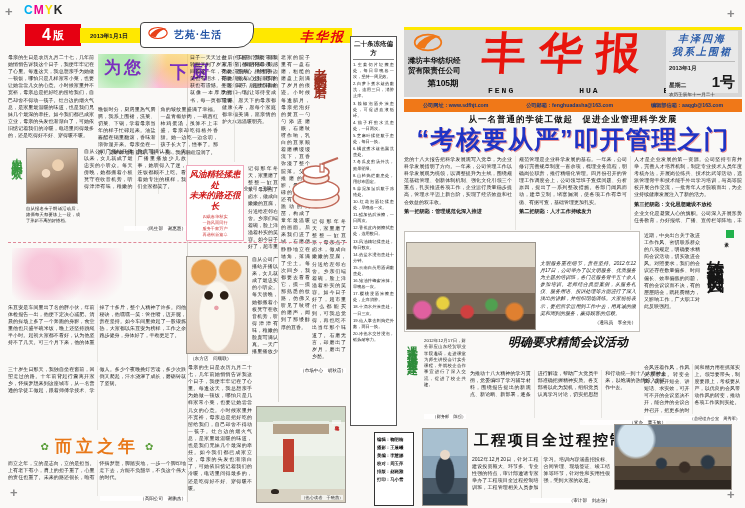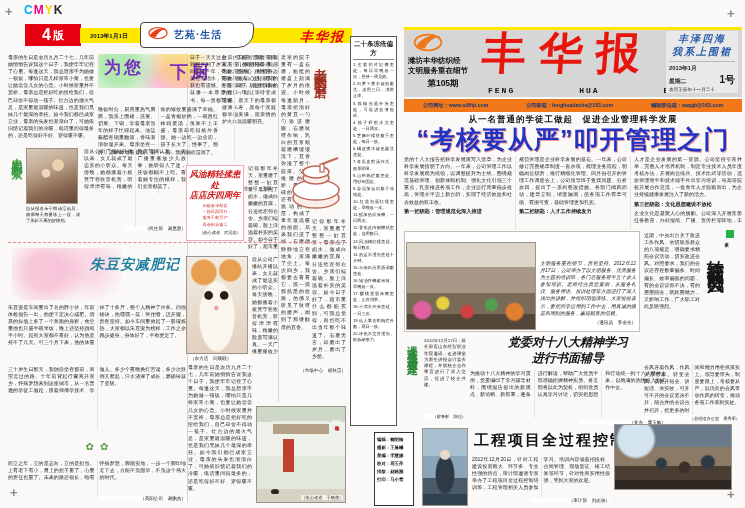--- a/index.html
+++ b/index.html
@@ -113,21 +113,21 @@
   .bigname{position:absolute;left:482px;top:24px;width:210px;font-size:44px;font-weight:bold;color:#e8150d;
     font-family:"Liberation Serif",serif;letter-spacing:13px;transform:skewX(-4deg);white-space:nowrap;}
   .pinyin{position:absolute;left:488px;top:86px;width:196px;display:flex;justify-content:space-between;
     font-size:8px;font-weight:bold;font-family:Liberation Mono, monospace;color:#111;letter-spacing:2px;}
   .sloganbox{position:absolute;left:666px;top:31px;width:72px;height:62px;background:#e9e9e9;
     box-sizing:border-box;padding:2px 3px;text-align:center;}
   .slogan{font-size:10px;font-weight:bold;font-style:italic;color:#2a5caa;
     font-family:"Liberation Serif",serif;line-height:1.25;letter-spacing:2px;}
   .mdate{font-size:5.8px;font-weight:bold;text-align:left;margin-top:3px;border-top:1px solid #bbb;padding-top:2px;}
   .mrow{display:flex;align-items:baseline;justify-content:space-between;}
-  .mno{font-size:10px;font-weight:bold;}
+  .mno{font-size:15px;font-weight:bold;}
   .mlunar{font-size:4.6px;text-align:left;}
   .obar{position:absolute;left:404px;top:99px;width:338px;height:13px;background:#f07818;
     display:flex;align-items:center;justify-content:space-around;}
   .obar span{font-size:5.2px;font-weight:bold;color:#16357c;}
   
   .kicker{position:absolute;left:404px;top:114px;width:338px;text-align:center;font-size:8.5px;
     font-weight:bold;color:#111;letter-spacing:1px;}
   .headline{position:absolute;left:404px;top:123px;width:338px;text-align:center;font-size:25px;
     font-weight:900;color:#1f33c4;letter-spacing:1px;text-shadow:1px 1px 0 rgba(220,30,30,.45);white-space:nowrap;}
   .subhead{font-size:5.2px;font-weight:bold;margin:2px 0;color:#111;}
@@ -206,35 +206,35 @@
 
   <div class="vt vt-listener">忠实的小听众</div>
   <div class="ph ph-child" style="left:26px;top:148px;width:52px;height:56px;"></div>
   <div class="bt" style="left:26px;top:206px;width:54px;height:28px;font-size:4.3px;">自从报名亲子朗诵活动后，娘俩每天都要练上一段，成了形影不离的好搭档。</div>
   <div class="bt cols2" style="left:84px;top:148px;width:102px;height:82px;">自从公司广播站开播以来，女儿就成了最忠实的小听众。每天傍晚，她都搬着小板凳守在收音机旁，听得津津有味，稚嫩的脸庞写满认真。一天广播里播放少儿故事，她听得入了迷，连饭都顾不上吃。看着她专注的模样，我们全家都笑了。</div>
   <div class="sig" style="left:124px;top:226px;width:62px;">（民生部　谢惠惠）</div>
 
   <div class="divider-dash"></div>
 
   <div class="zhu-blob"></div>
-  <div class="zhu-title">朱豆安减肥记</div>
   <div class="bt cols2" style="left:8px;top:304px;width:178px;height:58px;">朱豆安是车间里出了名的胖小伙，年前体检报告一出，他便下定决心减肥。清晨的操场上多了一个奔跑的身影，食堂里他也只盛半碗米饭，晚上还坚持跳绳半小时。起初大家都不看好，认为他坚持不了几天。可三个月下来，他的体重掉了十多斤，整个人精神了许多。问他秘诀，他嘿嘿一笑：管住嘴，迈开腿，贵在坚持。如今车间里掀起了一股锻炼热，大家都以朱豆安为榜样，工作之余跑步健身，身体好了，干劲更足了。</div>
 
   <div class="bt cols2" style="left:8px;top:366px;width:178px;height:64px;">三十岁生日那天，我独自坐在窗前，回望走过的路。十年前背起行囊离开家乡，怀揣梦想来到这座城市，从一名普通的学徒工做起，跟着师傅学技术、学做人。多少个夜晚挑灯苦读，多少次跌倒又爬起，汗水浇灌了成长，磨砺铸就了坚韧。</div>
   <div class="erli-row">
     <span class="leaf">✿</span>
+    <span class="erli-title">而立之年</span>
     <span class="leaf">✿</span>
   </div>
   <div class="bt cols2" style="left:8px;top:460px;width:178px;height:36px;">而立之年，立的是志向，立的是担当。上有老下有小，肩上的担子重了，心里的责任也重了。未来的路还很长，唯有怀揣梦想，脚踏实地，一步一个脚印地走下去，方能不负韶华，不负这个伟大的时代。</div>
   <div class="sig" style="left:100px;top:496px;width:86px;">（高阳公司　谢鹏杰）</div>
 
   <div class="bt cols2" style="left:190px;top:54px;width:88px;height:108px;">日子一天天过去，转眼又到了岁末。回首这一年，有欢笑也有泪水，有收获也有遗憾。生活就像一本厚厚的书，每一页都写满了酸甜苦辣。愿我们都能怀揣一颗感恩的心，珍惜身边的人，过好眼前的日子，迎接崭新的一年。</div>
   <div class="bless">
     <div class="l1">风油精轻揉患处</div>
-    <div class="l1">店店庆四周年</div>
+    <div class="l1">未来的路还很长</div>
     <div class="tiny">
         <div class="">四载春华秋实</div>
         <div class="">一路风雨同行</div>
         <div class="">服务千家万户</div>
         <div class="">再谱崭新篇章</div>
       </div>
     <div class="bsig">（热心读者　武远忠）</div>
   </div>
   <div class="bt" style="left:248px;top:165px;width:30px;height:86px;">记得那年冬天，家里磨了整整一缸豆浆，母亲点了卤水，做成白嫩嫩的豆腐，分送给左邻右舍。乡亲们端着碗，脸上洋溢着朴实的笑容。如今日子好了，超市里什么都能买到，可我总觉得，再也吃不出当年那个味道了。石磨无言，却磨出了岁月，磨出了乡愁。</div>
   <div class="ph ph-cat" style="left:186px;top:256px;width:62px;height:98px;"></div>
@@ -287,21 +287,21 @@
 
   <div class="mast"></div>
   <div class="abs" style="left:412px;top:31px;">
     <svg width="32" height="23" viewBox="0 0 36 26">
         <path d="M4 18 Q14 2 32 6 Q20 8 14 20 Z" fill="#f07818"></path>
         <ellipse cx="18" cy="13" rx="15" ry="9" fill="none" stroke="#f07818" stroke-width="2"></ellipse>
       </svg>
   </div>
   <div class="company">
     <div>潍坊丰华纺织经</div>
-    <div>文明服务重在细节</div>
+    <div>贸有限责任公司</div>
   </div>
   <div class="issue">第105期</div>
   <div class="bigname">丰华报</div>
   <div class="pinyin">
     <span>FENG</span>
     <span>HUA</span>
     <span>BAO</span>
   </div>
   <div class="sloganbox">
     <div class="slogan">丰泽四海</div>
@@ -340,22 +340,21 @@
   <div class="tv-tag">
     <div class="tv-sq"></div>
     <div class="tv-lab">大家谈</div>
   </div>
   <div class="vt vt-tv">转变我们的会风</div>
   <div class="bt" style="left:644px;top:232px;width:56px;height:130px;">近期，中央出台关于改进工作作风、密切联系群众的八项规定，明确要求精简会议活动，切实改进会风。对照要求，我们的会议还存在数量偏多、时间偏长、效率偏低的问题，有的会议议而不决，有的层层陪会，既耗费精力，又影响工作，广大职工对此反映强烈。</div>
   <div class="bt cols2" style="left:644px;top:364px;width:96px;height:50px;">会风连着作风，作风关系形象。转变会风，就要开短会、讲短话、求实效，可开可不开的会议坚决不开，能合并的会议合并召开，把更多的时间和精力用在抓落实上。领导要带头，制度要跟上，考核要从严，以优良的会风带动作风的转变，推动各项工作落到实处。</div>
   <div class="sig" style="left:644px;top:416px;width:96px;font-size:4.2px;">（总经理办公室　周秀军）</div>
 
   <div class="party-head">
-    <div>党委对十八大精神学习</div>
-    <div>进行书面辅导</div>
+    <div>明确要求精简会议活动</div>
   </div>
   <div class="bt cols3" style="left:470px;top:370px;width:196px;height:48px;">为推动十八大精神的学习贯彻，党委编印了学习辅导材料，围绕报告提出的新观点、新论断、新部署，逐条进行解读，帮助广大党员干部准确把握精神实质。各支部将以此为契机，组织党员认真学习讨论，切实把思想和行动统一到十八大精神上来，以饱满的热情投入到工作中去。</div>
   <div class="sig" style="left:580px;top:420px;width:86px;">（党办　董玉敏）</div>
 
   <div class="vt vt-class">课堂交流促进校企共建</div>
   <div class="bt" style="left:424px;top:338px;width:42px;height:76px;font-size:4.4px;">2012年12月17日，财务部应山东经贸职业学院邀请，走进课堂为师生讲授会计实务课程，并就校企合作事宜进行了深入交流，促进了校企共建。</div>
   <div class="sig" style="left:424px;top:414px;width:42px;font-size:4.2px;">（财务部　陈强）</div>
   <div class="ph ph-speaker" style="left:422px;top:428px;width:46px;height:78px;"></div>
 
   <div class="proj-head">工程项目全过程控制培训</div>

